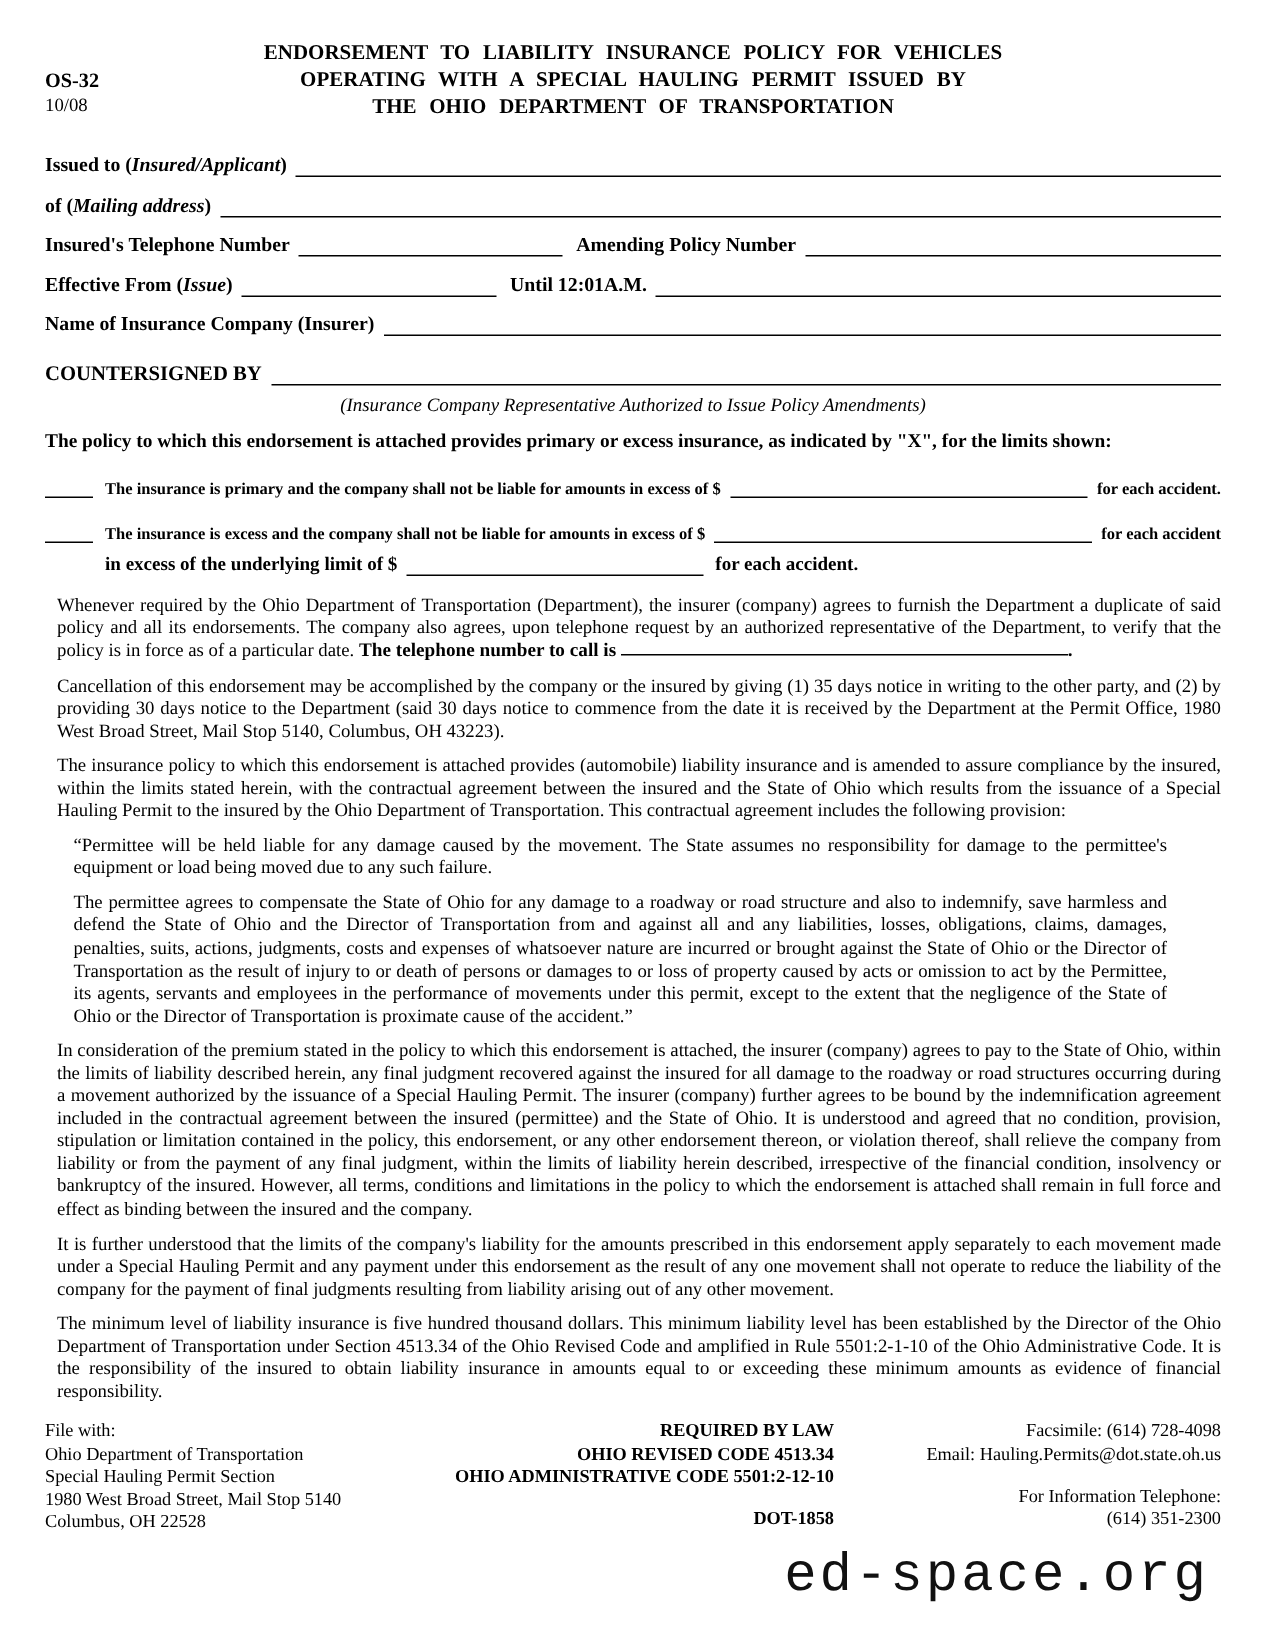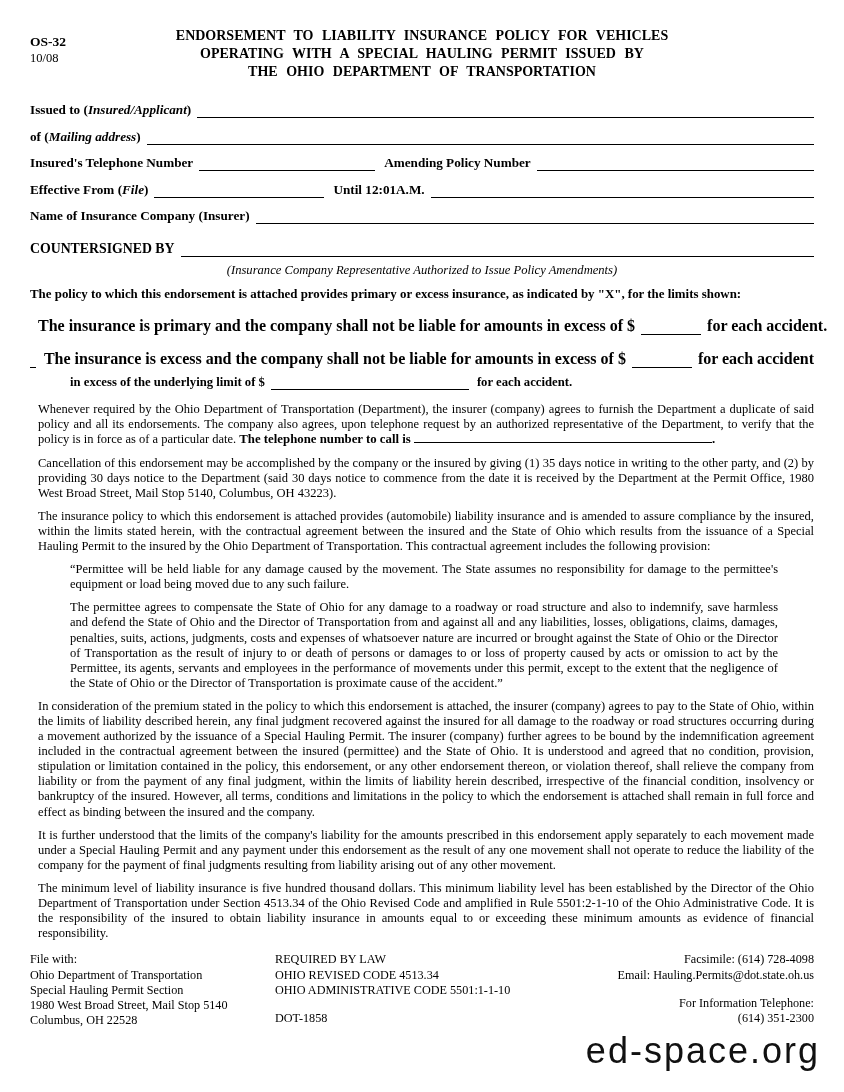--- a/index.html
+++ b/index.html
@@ -12,21 +12,21 @@
   .page {
     position: relative;
     width: 844px; height: 1092px;
     padding: 26px 30px 0 30px;
     overflow: hidden;
     background: #fff;
   }
 
   
   .header { position: relative; margin-bottom: 22px; }
-  .form-id { position: absolute; left: 0; top: 6px; line-height: 1.25; }
+  .form-id { position: absolute; left: 0; top: 18px; line-height: 1.25; }
   .form-number { font-weight: bold; font-size: 13.5px; }
   .form-date { font-size: 12.5px; }
   .title-block { text-align: center; padding: 0 60px; }
   .agency-line { font-size: 13.2px; letter-spacing: .2px; }
   .title-line { font-weight: bold; font-size: 14px; word-spacing: 5px; line-height: 1.15; margin-top: 2px; text-align: center; }
 
   
   .frow { display: flex; align-items: flex-end; margin-top: 10.5px; font-size: 13.2px; font-weight: bold; }
   .frow .lbl { white-space: nowrap; }
   .frow .lbl i { font-style: italic; }
@@ -34,52 +34,52 @@
   .blank.grow { flex: 1 1 auto; }
   .lbl2 { margin-left: 9px; white-space: nowrap; }
   .counter-row { margin-top: 17px; }
   .counter-row .lbl { font-size: 13.8px; }
   .caption {
     text-align: center; font-style: italic; font-weight: normal;
     font-size: 12.6px; margin-top: 6px;
   }
   .coverage-heading { font-weight: bold; font-size: 12.9px; margin-top: 9px; }
 
-  .opt-row { display: flex; align-items: flex-end; margin-top: 15px; font-size: 16px; font-weight: bold; }
+  .opt-row { display: flex; align-items: flex-end; margin-top: 15px; font-size: 11px; font-weight: bold; }
   .opt-row .xblank { width: 32px; margin-left: 0; }
   .opt-row .opt-text { white-space: nowrap; margin-left: 8px; }
   .opt-row .money { flex: 1 1 auto; min-width: 60px; }
   .opt-row .suffix { white-space: nowrap; margin-left: 6px; }
   .opt-row2 { display: flex; align-items: flex-end; margin-top: 7px; margin-left: 40px; font-size: 12.7px; font-weight: bold; }
   .opt-row2 .money2 { width: 198px; }
   .opt-row2 .suffix { white-space: nowrap; margin-left: 8px; }
 
   
   .paras { margin-top: 12px; }
   .para {
     font-size: 12.5px; line-height: 15.1px; text-align: justify;
     margin: 0 0 8px 8px;
   }
   .para b { font-size: 12.8px; }
-  .quote { margin-left: 40px; margin-right: 36px; }
+  .quote { margin-left: 19px; margin-right: 36px; }
   .inline-blank {
     display: inline-block; width: 298px; height: 11px;
     border-bottom: 1.4px solid #000;
   }
 
   
   .footer { display: flex; margin-top: 11px; font-size: 12.2px; line-height: 15.3px; }
   .f-left { width: 245px; }
-  .f-center { flex: 1 1 auto; text-align: left; font-weight: normal; }
+  .f-center { flex: 1 1 auto; text-align: right; font-weight: bold; }
   .f-center .gap, .f-right .gap { height: 13px; }
   .f-right { width: 258px; text-align: right; }
 
   .watermark {
-    position: absolute; right: 24px; top: 1030px;
-    font-family: Liberation Sans, sans-serif;
+    position: absolute; right: 38px; top: 1030px;
+    font-family: Liberation Mono, monospace;
     font-size: 36px; letter-spacing: 2px; color: #111;
     white-space: nowrap;
   }
 </style>
 </head>
 <body>
 
 <div class="page">
 
   <div class="header">
@@ -105,21 +105,21 @@
   </div>
 
   <div class="frow">
     <span class="lbl">Insured's Telephone Number</span>
     <span class="blank" style="width:176px;"></span>
     <span class="lbl lbl2">Amending Policy Number</span>
     <span class="blank grow"></span>
   </div>
 
   <div class="frow">
-    <span class="lbl"><span>Effective From (</span><i>File</i><span>)</span></span>
+    <span class="lbl"><span>Effective From (</span><i>Issue</i><span>)</span></span>
     <span class="blank" style="width:170px;"></span>
     <span class="lbl lbl2">Until 12:01A.M.</span>
     <span class="blank grow"></span>
   </div>
 
   <div class="frow">
     <span class="lbl">Name of Insurance Company (Insurer)</span>
     <span class="blank grow"></span>
   </div>
 
@@ -173,21 +173,21 @@
     <div class="f-left">
       <div>File with:</div>
       <div>Ohio Department of Transportation</div>
       <div>Special Hauling Permit Section</div>
       <div>1980 West Broad Street, Mail Stop 5140</div>
       <div>Columbus, OH   22528</div>
     </div>
     <div class="f-center">
       <div>REQUIRED BY LAW</div>
       <div>OHIO REVISED CODE 4513.34</div>
-      <div>OHIO ADMINISTRATIVE CODE 5501:1-1-10</div>
+      <div>OHIO ADMINISTRATIVE CODE 5501:2-12-10</div>
       <div class="gap"></div>
       <div>DOT-1858</div>
     </div>
     <div class="f-right">
       <div>Facsimile: (614) 728-4098</div>
       <div>Email: Hauling.Permits@dot.state.oh.us</div>
       <div class="gap"></div>
       <div>For Information Telephone:</div>
       <div>(614) 351-2300</div>
     </div>

